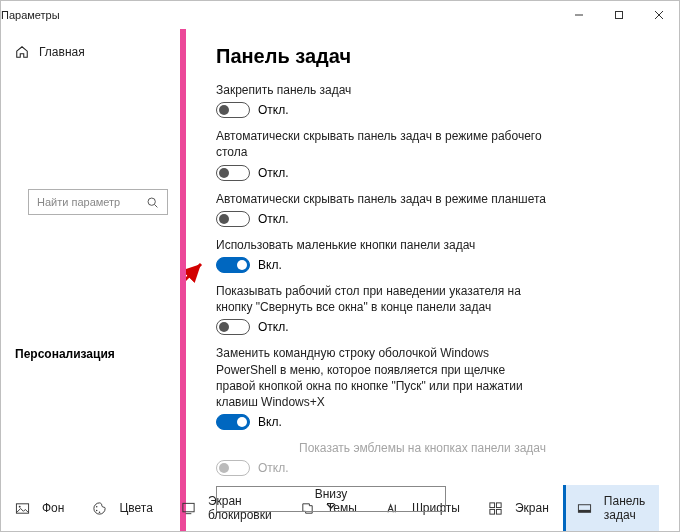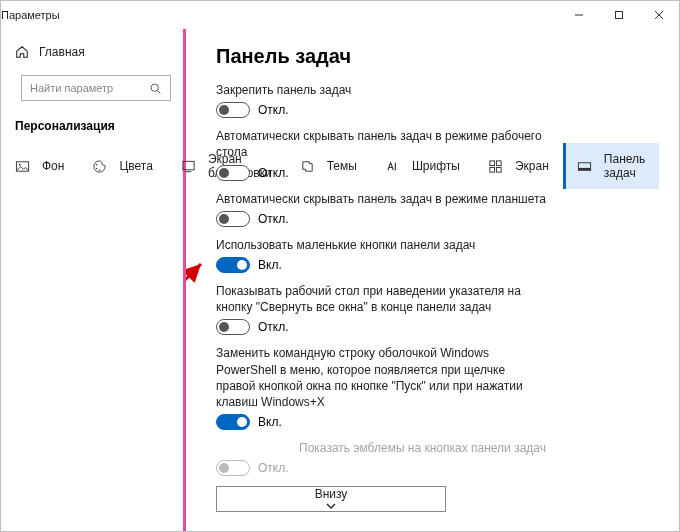--- a/index.html
+++ b/index.html
@@ -6,24 +6,24 @@
   body { width: 680px; height: 532px; background: #fff; overflow: hidden; font-size: 12px; color: #000; }
   .window { width: 680px; height: 532px; border: 1px solid #bfbfbf; background: #fff; position: relative; display: flex; flex-direction: column; }
 
   .titlebar { height: 28px; display: flex; align-items: center; font-size: 11px; color: #222; }
   .titlebar .caption-btns { margin-left: auto; display: flex; }
   .caption-btn { width: 40px; height: 28px; display: flex; align-items: center; justify-content: center; color: #333; }
   .caption-btn svg { width: 10px; height: 10px; }
 
   .body { flex: 1; display: flex; min-height: 0; }
 
-  .sidebar { width: 185px; border-right: 3px solid #ec4899; background: #fff; display: flex; flex-direction: column; padding-top: 10px; }
+  .sidebar { width: 185px; border-right: 6px solid #ec4899; background: #fff; display: flex; flex-direction: column; padding-top: 10px; justify-content: space-between; }
   .home-row { display: flex; align-items: center; gap: 10px; padding: 6px 14px; font-size: 12px; color: #222; }
   .home-row svg { width: 14px; height: 14px; }
-  .search-wrap { margin: 10px 12px 12px 20px; border: 1px solid #b0b0b0; height: 26px; display: flex; align-items: center; padding: 4px 8px; color: #777; background:#fff; }
+  .search-wrap { margin: 10px 12px 12px 27px; border: 1px solid #b0b0b0; height: 26px; display: flex; align-items: center; padding: 4px 8px; color: #777; background:#fff; }
   .search-wrap .ph { flex: 1; font-size: 11px; color: #888; }
   .search-wrap svg { width: 13px; height: 13px; color: #555; }
   .section-title { font-size: 12px; font-weight: 600; color: #000; padding: 6px 14px 10px 14px; }
 
   .nav-list { display: flex; flex-direction: row; }
   .nav-item { display: flex; align-items: center; gap: 12px; padding: 9px 14px; font-size: 12px; color: #222; position: relative; }
   .nav-item svg { width: 15px; height: 15px; color: #333; flex-shrink:0; }
   .nav-item.active { background: #dceaf9; }
   .nav-item.active::before { content:""; position:absolute; left:0; top:0; bottom:0; width:3px; background:#0067c0; }
 

